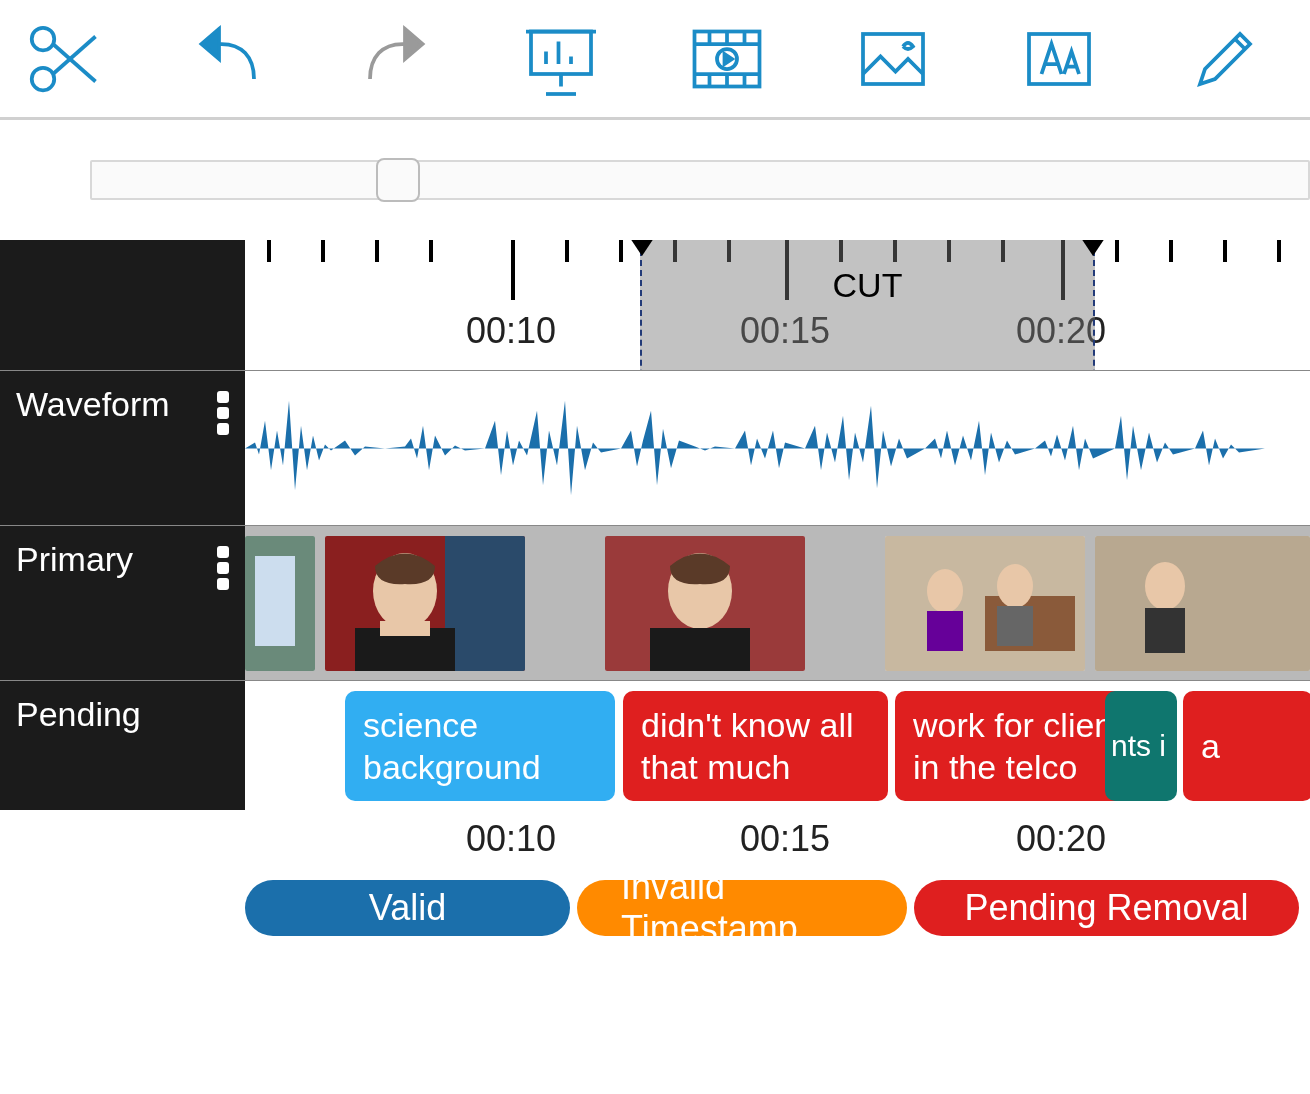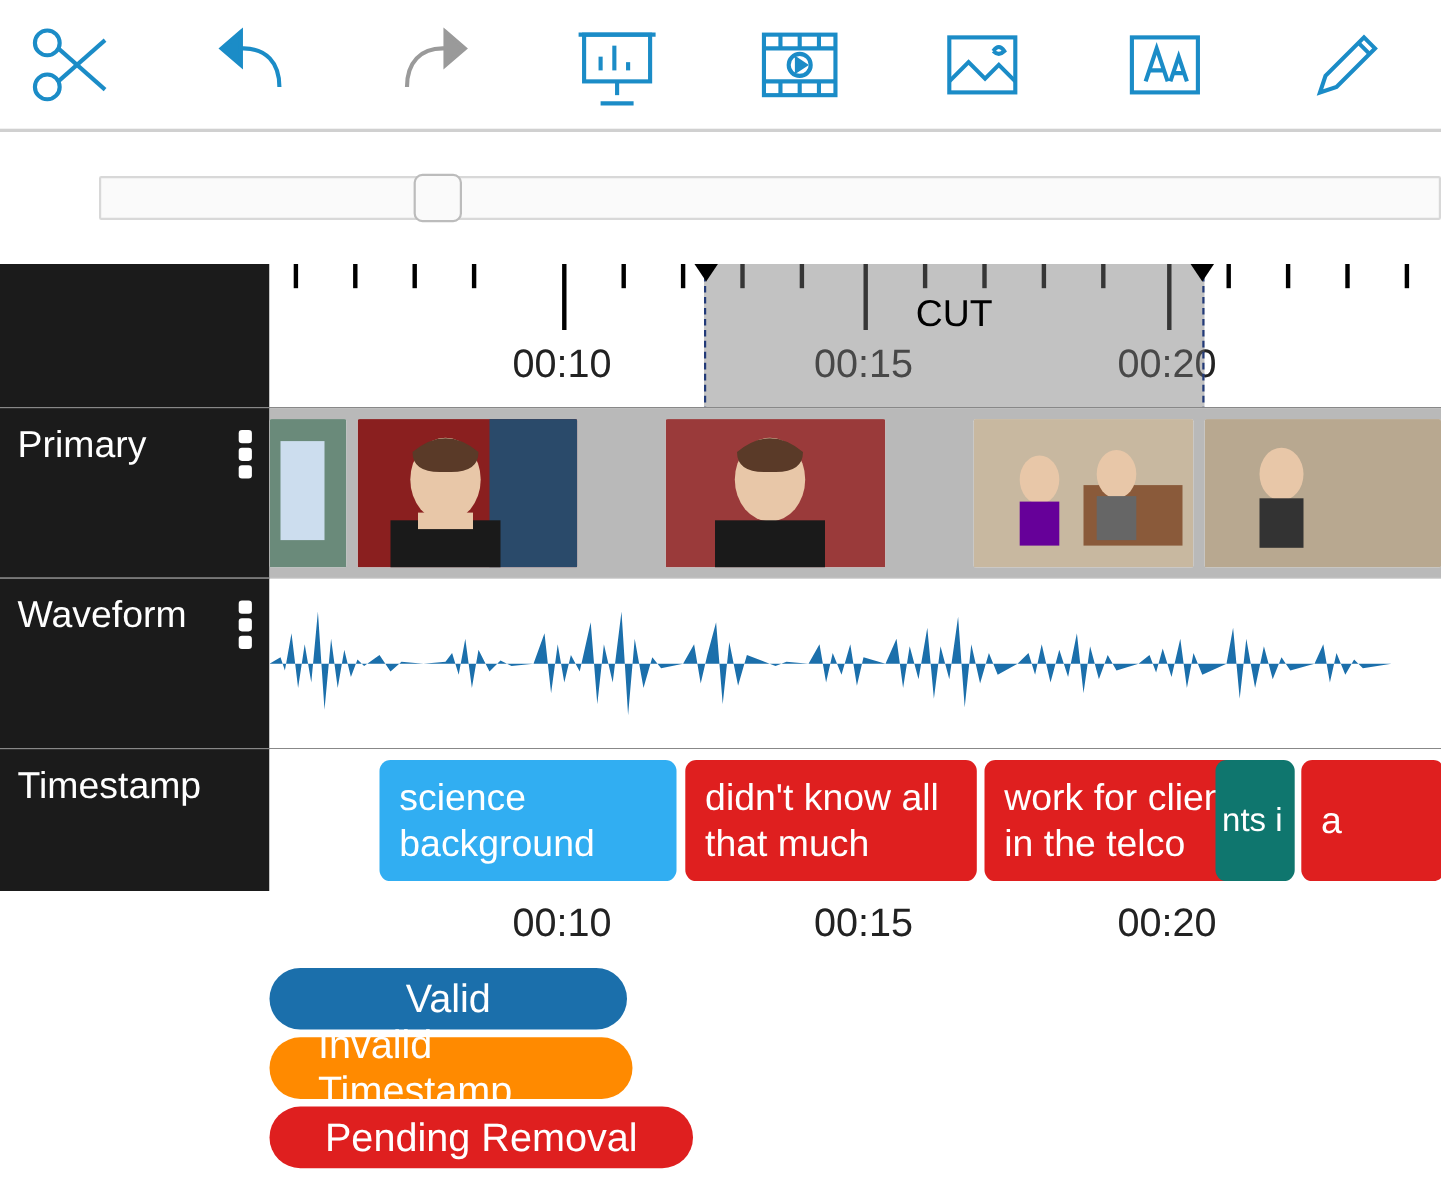--- a/index.html
+++ b/index.html
@@ -178,21 +178,20 @@
   }
   .footer-time {
     position:absolute;
     font-size:36px;
     color:#222;
     transform:translateX(-50%);
   }
   .legend {
     display:flex;
     gap:7px;
-    flex-direction:column;
   }
   .legend-pill {
     height:56px;
     border-radius:28px;
     color:#fff;
     font-size:36px;
     display:flex;
     align-items:center;
     justify-content:center;
     padding: 0 44px;
@@ -310,74 +309,20 @@
       <div class="ruler-label" style="left:816px">00:20</div>
 
       <div class="cut-overlay" style="left:395px;width:455px;">
         <div class="cut-marker" style="left:-12px"></div>
         <div class="cut-marker" style="right:-12px"></div>
         <div>CUT</div>
       </div>
     </div>
   </div>
 
-  <div class="track primary-track">
-    <div class="track-label">
-      <span>Primary</span>
-      <div class="dots">
-          <span></span>
-          <span></span>
-          <span></span>
-        </div>
-    </div>
-    <div class="track-content">
-      <div class="thumb" style="left:0;width:70px">
-        <svg viewBox="0 0 70 135">
-            <rect width="70" height="135" fill="#6a8a7a"></rect>
-            <rect x="10" y="20" width="40" height="90" fill="#cde"></rect>
-          </svg>
-      </div>
-      <div class="thumb" style="left:80px">
-        <svg viewBox="0 0 200 135">
-          <rect width="200" height="135" fill="#8a1f1f"></rect>
-          <rect x="120" y="0" width="80" height="135" fill="#2a4a6a"></rect>
-          <ellipse cx="80" cy="55" rx="32" ry="38" fill="#e8c7a8"></ellipse>
-          <path d="M50 30 Q80 5 110 30 Q110 50 80 48 Q50 50 50 30" fill="#5a3a28"></path>
-          <rect x="30" y="92" width="100" height="45" fill="#1a1a1a"></rect>
-          <rect x="55" y="85" width="50" height="15" fill="#e8c7a8"></rect>
-        </svg>
-      </div>
-      <div class="thumb" style="left:360px">
-        <svg viewBox="0 0 200 135">
-          <rect width="200" height="135" fill="#9a3a3a"></rect>
-          <ellipse cx="95" cy="55" rx="32" ry="38" fill="#e8c7a8"></ellipse>
-          <path d="M65 30 Q95 5 125 30 Q125 50 95 48 Q65 50 65 30" fill="#5a3a28"></path>
-          <rect x="45" y="92" width="100" height="45" fill="#1a1a1a"></rect>
-        </svg>
-      </div>
-      <div class="thumb" style="left:640px">
-        <svg viewBox="0 0 200 135">
-          <rect width="200" height="135" fill="#c8b8a0"></rect>
-          <rect x="100" y="60" width="90" height="55" fill="#8a5a3a"></rect>
-          <ellipse cx="60" cy="55" rx="18" ry="22" fill="#e8c7a8"></ellipse>
-          <ellipse cx="130" cy="50" rx="18" ry="22" fill="#e8c7a8"></ellipse>
-          <rect x="42" y="75" width="36" height="40" fill="#609"></rect>
-          <rect x="112" y="70" width="36" height="40" fill="#666"></rect>
-        </svg>
-      </div>
-      <div class="thumb" style="left:850px;width:215px">
-        <svg viewBox="0 0 215 135">
-          <rect width="215" height="135" fill="#b8a890"></rect>
-          <ellipse cx="70" cy="50" rx="20" ry="24" fill="#e8c7a8"></ellipse>
-          <rect x="50" y="72" width="40" height="45" fill="#333"></rect>
-        </svg>
-      </div>
-    </div>
-  </div>
-
   <div class="track">
     <div class="track-label">
       <span>Waveform</span>
       <div class="dots">
           <span></span>
           <span></span>
           <span></span>
         </div>
     </div>
     <div class="track-content">
@@ -393,23 +338,77 @@
           L560,78 L570,55 L576,100 L582,62 L590,92 L598,45 L604,110 L610,62 L618,92 L626,35 L632,118 L638,60 L646,96 L654,68 L662,88 
           L680,78 L690,68 L696,88 L702,60 L710,95 L718,65 L726,90 L734,50 L740,105 L746,62 L754,92 L762,70 L770,84 
           L790,78 L800,70 L806,86 L812,64 L820,90 L828,55 L834,100 L840,68 L848,88 
           L870,78 L876,45 L882,110 L888,55 L896,100 L904,62 L912,92 L920,72 L928,84 
           L950,78 L958,60 L964,95 L970,68 L978,88 L986,74 L994,82 
           L1020,78 L1065,78 Z"></path>
       </svg>
     </div>
   </div>
 
+  <div class="track primary-track">
+    <div class="track-label">
+      <span>Primary</span>
+      <div class="dots">
+          <span></span>
+          <span></span>
+          <span></span>
+        </div>
+    </div>
+    <div class="track-content">
+      <div class="thumb" style="left:0;width:70px">
+        <svg viewBox="0 0 70 135">
+            <rect width="70" height="135" fill="#6a8a7a"></rect>
+            <rect x="10" y="20" width="40" height="90" fill="#cde"></rect>
+          </svg>
+      </div>
+      <div class="thumb" style="left:80px">
+        <svg viewBox="0 0 200 135">
+          <rect width="200" height="135" fill="#8a1f1f"></rect>
+          <rect x="120" y="0" width="80" height="135" fill="#2a4a6a"></rect>
+          <ellipse cx="80" cy="55" rx="32" ry="38" fill="#e8c7a8"></ellipse>
+          <path d="M50 30 Q80 5 110 30 Q110 50 80 48 Q50 50 50 30" fill="#5a3a28"></path>
+          <rect x="30" y="92" width="100" height="45" fill="#1a1a1a"></rect>
+          <rect x="55" y="85" width="50" height="15" fill="#e8c7a8"></rect>
+        </svg>
+      </div>
+      <div class="thumb" style="left:360px">
+        <svg viewBox="0 0 200 135">
+          <rect width="200" height="135" fill="#9a3a3a"></rect>
+          <ellipse cx="95" cy="55" rx="32" ry="38" fill="#e8c7a8"></ellipse>
+          <path d="M65 30 Q95 5 125 30 Q125 50 95 48 Q65 50 65 30" fill="#5a3a28"></path>
+          <rect x="45" y="92" width="100" height="45" fill="#1a1a1a"></rect>
+        </svg>
+      </div>
+      <div class="thumb" style="left:640px">
+        <svg viewBox="0 0 200 135">
+          <rect width="200" height="135" fill="#c8b8a0"></rect>
+          <rect x="100" y="60" width="90" height="55" fill="#8a5a3a"></rect>
+          <ellipse cx="60" cy="55" rx="18" ry="22" fill="#e8c7a8"></ellipse>
+          <ellipse cx="130" cy="50" rx="18" ry="22" fill="#e8c7a8"></ellipse>
+          <rect x="42" y="75" width="36" height="40" fill="#609"></rect>
+          <rect x="112" y="70" width="36" height="40" fill="#666"></rect>
+        </svg>
+      </div>
+      <div class="thumb" style="left:850px;width:215px">
+        <svg viewBox="0 0 215 135">
+          <rect width="215" height="135" fill="#b8a890"></rect>
+          <ellipse cx="70" cy="50" rx="20" ry="24" fill="#e8c7a8"></ellipse>
+          <rect x="50" y="72" width="40" height="45" fill="#333"></rect>
+        </svg>
+      </div>
+    </div>
+  </div>
+
   <div class="track captions-track">
     <div class="track-label">
-      <span>Timestamp</span>
+      <span>Pending</span>
     </div>
     <div class="track-content">
       <div class="caption-chip lblue" style="left:100px;width:270px">
         <span>science background</span>
       </div>
       <div class="caption-chip red" style="left:378px;width:265px">
         <span>didn't know all that much</span>
       </div>
       <div class="caption-chip red" style="left:650px;width:275px">
         <span>work for clients in the telco</span>

